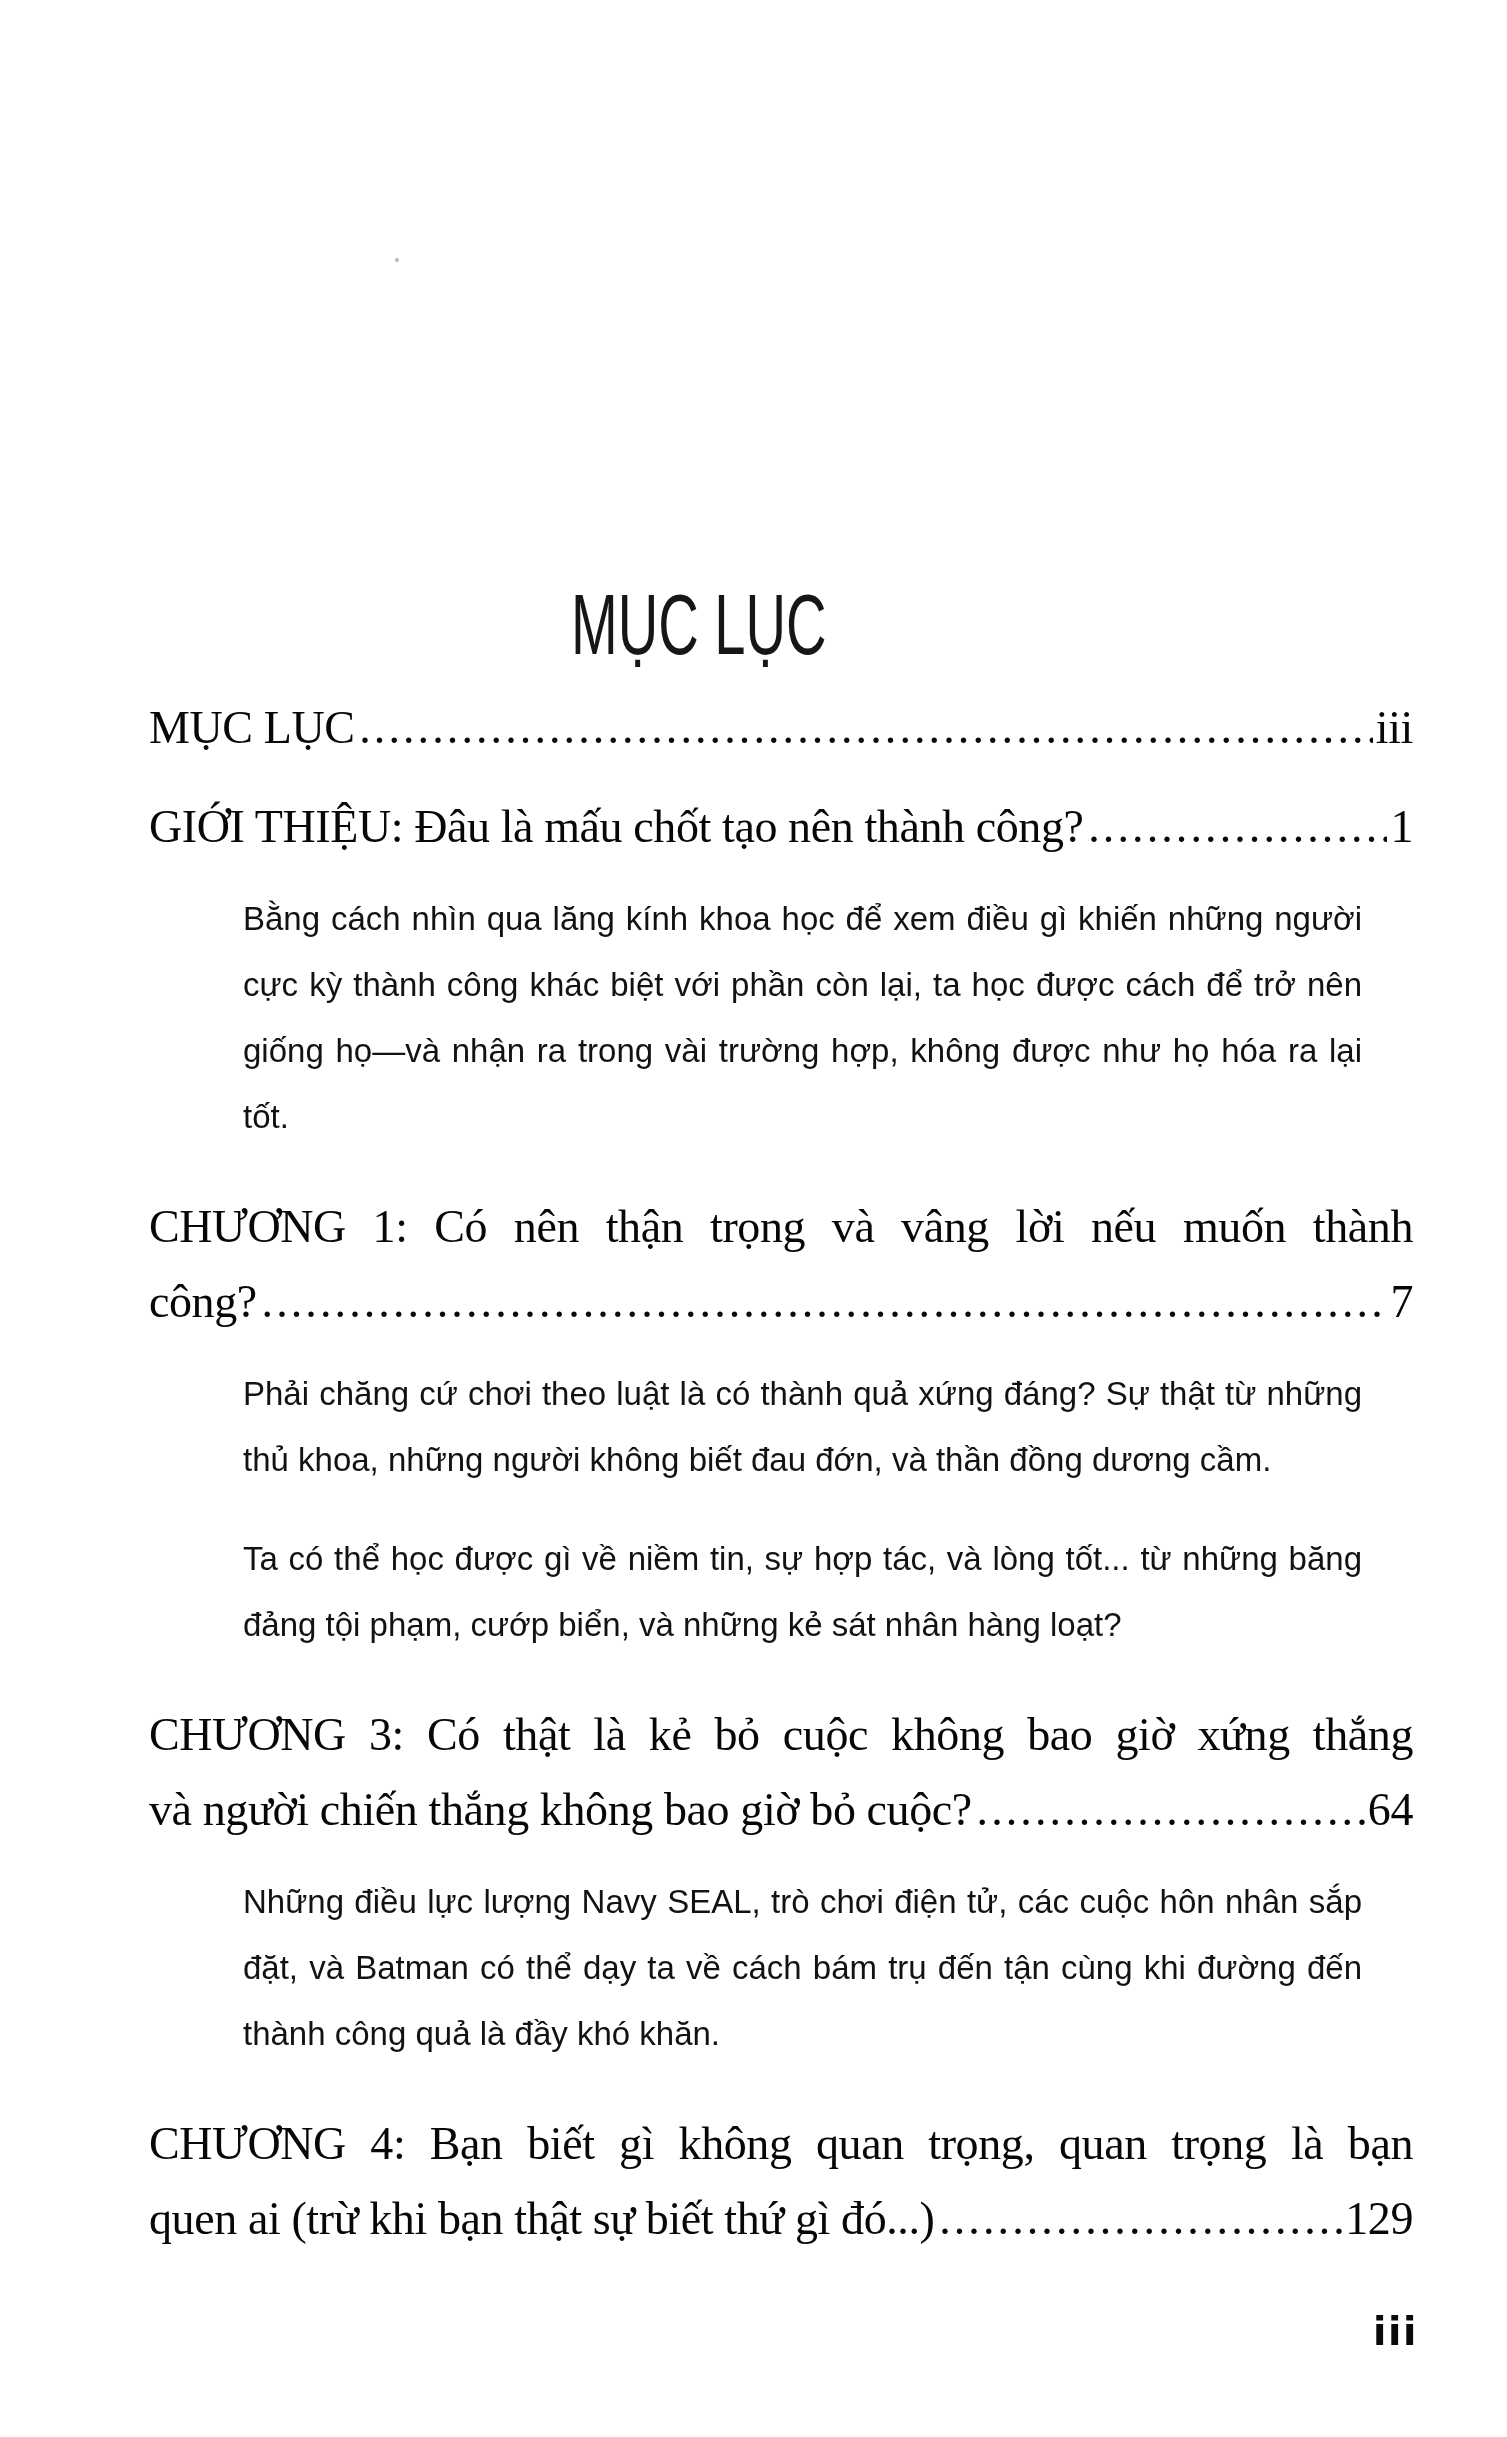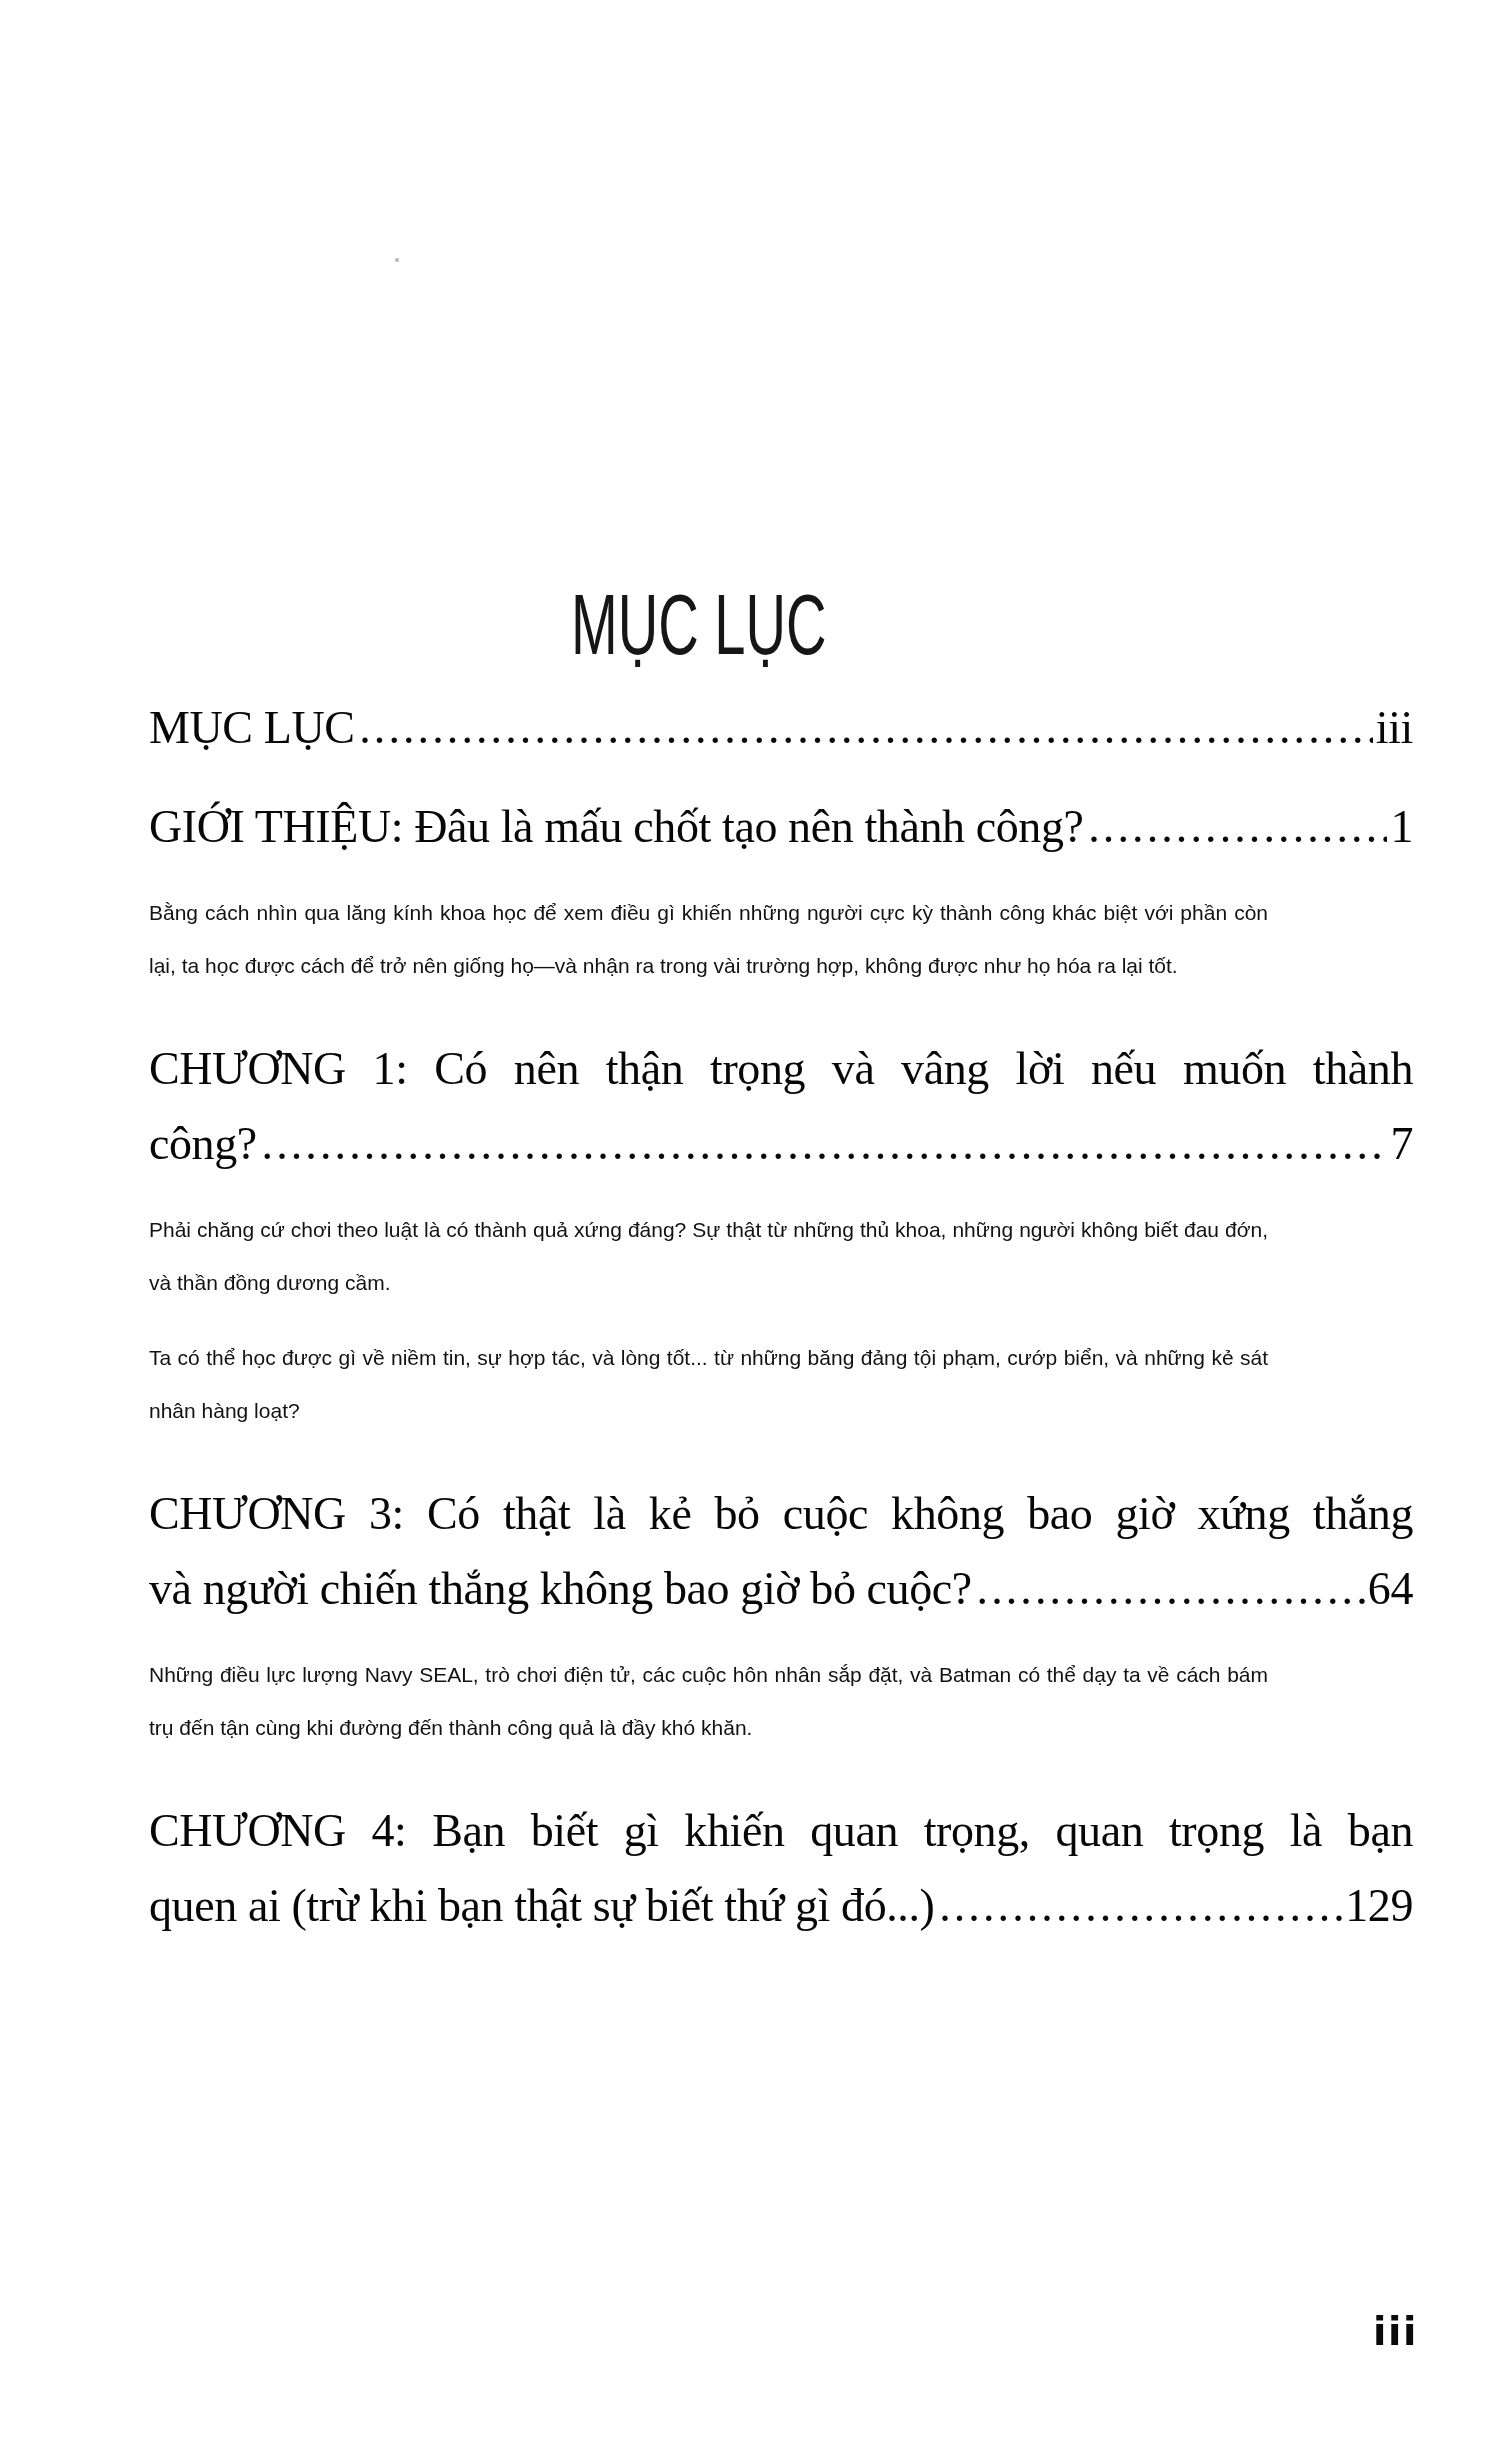--- a/index.html
+++ b/index.html
@@ -64,24 +64,25 @@
     width: 100%;
     text-align: justify;
     text-align-last: justify;
     white-space: normal;
   }
   .first-entry  { margin-top: 690px; }
   .gap-entry    { margin-top: 23.6px; }   
   .gap-desc     { margin-top: 22px; }   
   .gap-after    { margin-top: 39px; }   
   .toc-desc {
+    margin-left: 94px;
     width: 1119px;
     font-family: "Liberation Sans", "DejaVu Sans", sans-serif;
-    font-size: 21px;
-    line-height: 53px;
+    font-size: 33px;
+    line-height: 66px;
     text-align: justify;
     color: #121212;
   }
   .footer-num {
     position: absolute;
     left: 1373px;
     top: 2309px;
     font-family: "DejaVu Sans", "Liberation Sans", sans-serif;
     font-weight: bold;
     font-size: 39px;
@@ -143,21 +144,21 @@
       <span class="entry-line1">CHƯƠNG 3: Có thật là kẻ bỏ cuộc không bao giờ xứng thắng</span>
       <div class="entry-row">
         <span class="entry-label">và người chiến thắng không bao giờ bỏ cuộc? </span>
         <span class="leader"></span>
         <span class="page-num">64</span>
       </div>
     </div>
     <p class="toc-desc gap-desc">Những điều lực lượng Navy SEAL, trò chơi điện tử, các cuộc hôn nhân sắp đặt, và Batman có thể dạy ta về cách bám trụ đến tận cùng khi đường đến thành công quả là đầy khó khăn.</p>
 
     <div class="toc-entry gap-after">
-      <span class="entry-line1">CHƯƠNG 4: Bạn biết gì khiến quan trọng, quan trọng là bạn</span>
+      <span class="entry-line1">CHƯƠNG 4: Bạn biết gì không quan trọng, quan trọng là bạn</span>
       <div class="entry-row">
         <span class="entry-label">quen ai (trừ khi bạn thật sự biết thứ gì đó...)</span>
         <span class="leader"></span>
         <span class="page-num">129</span>
       </div>
     </div>
 
   </div>
 
   <div class="footer-num">iii</div>

